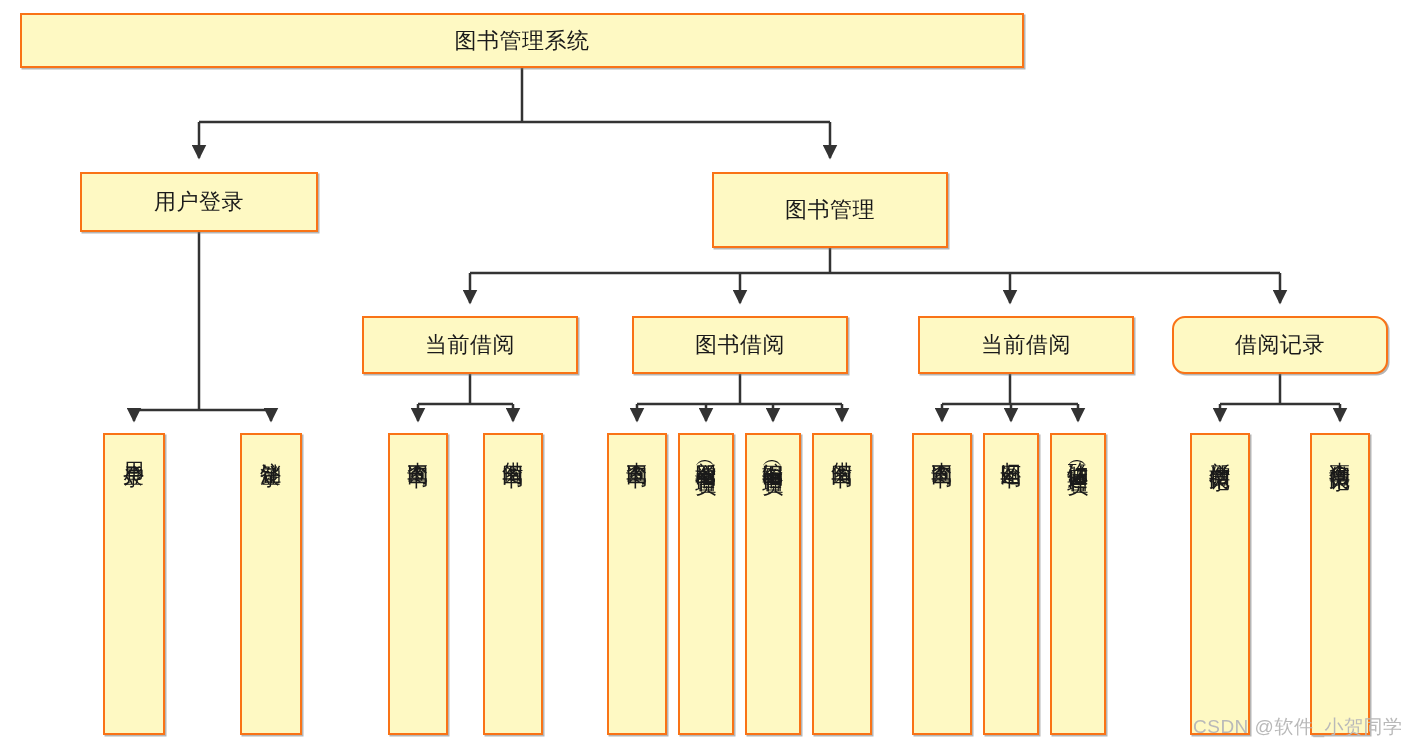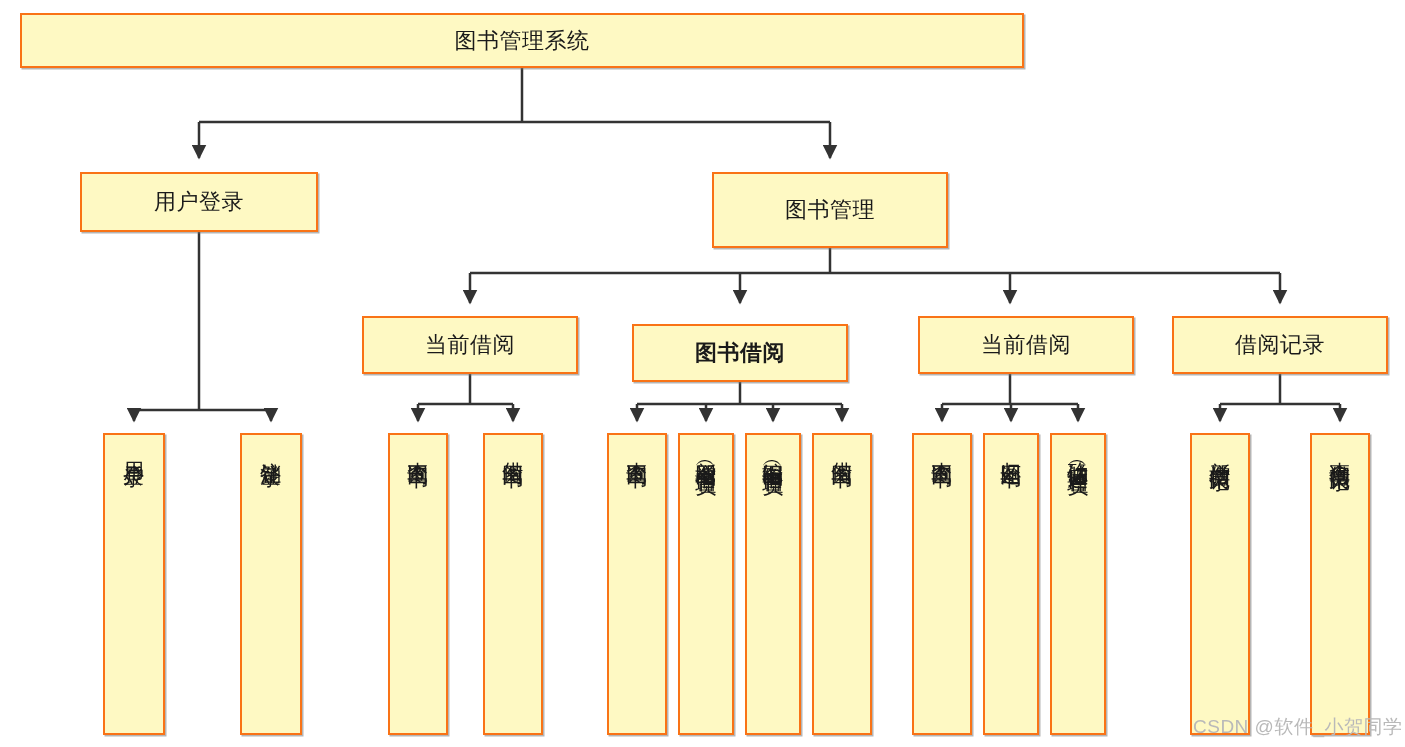--- a/index.html
+++ b/index.html
@@ -128,27 +128,27 @@
   <div class="node" style="left:80px;top:172px;width:238px;height:60px;">
     <span class="label-h">用户登录</span>
   </div>
   <div class="node" style="left:712px;top:172px;width:236px;height:76px;">
     <span class="label-h">图书管理</span>
   </div>
 
   <div class="node" style="left:362px;top:316px;width:216px;height:58px;">
     <span class="label-h">当前借阅</span>
   </div>
-  <div class="node" style="left:632px;top:324px;width:216px;height:58px;font-weight:bold;">
+  <div class="node" style="left:632px;top:316px;width:216px;height:58px;">
     <span class="label-h">图书借阅</span>
   </div>
   <div class="node" style="left:902px;top:316px;width:216px;height:58px;margin-left:16px;">
     <span class="label-h">当前借阅</span>
   </div>
-  <div class="node" style="left:1172px;top:316px;width:216px;height:58px;">
+  <div class="node" style="left:1172px;top:316px;width:216px;height:58px;border-radius:13px;">
     <span class="label-h">借阅记录</span>
   </div>
 
   <div class="node vertical" style="left:103px;top:433px;width:62px;height:302px;">
     <span class="label-v">用户登录</span>
   </div>
   <div class="node vertical" style="left:240px;top:433px;width:62px;height:302px;">
     <span class="label-v">注销登录</span>
   </div>
 

